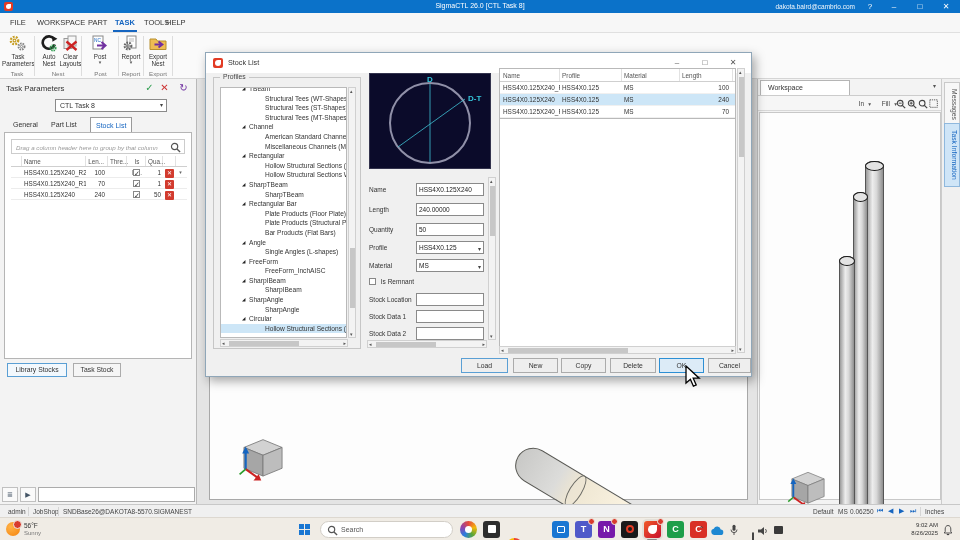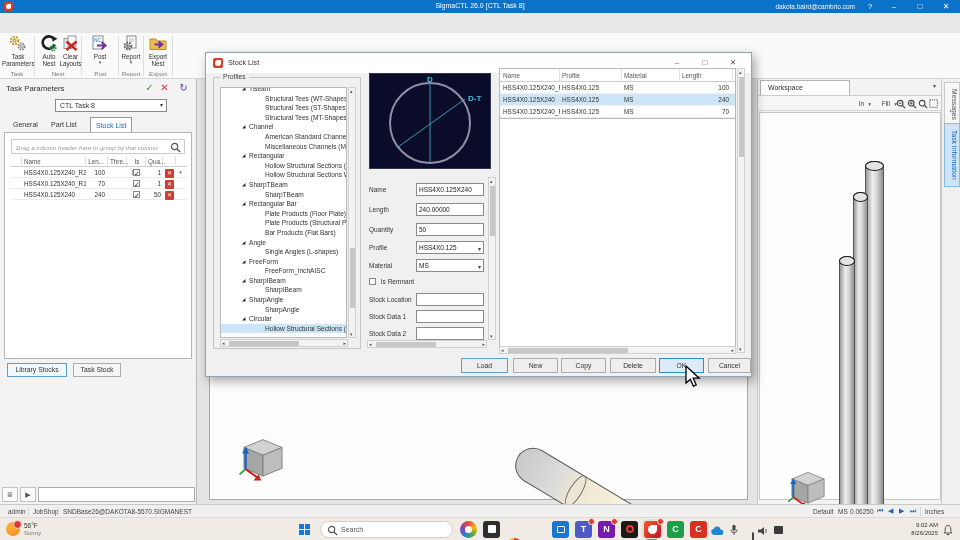--- a/index.html
+++ b/index.html
@@ -215,20 +215,28 @@
   <div id="titlebar">
     <span class="app-ico"></span>
     <span class="ttl">SigmaCTL 26.0 [CTL Task 8]</span>
     <span class="usr">dakota.baird@cambrio.com</span>
     <span class="tb-btn" style="right:80px">?</span>
     <span class="tb-btn" style="right:56px">–</span>
     <span class="tb-btn" style="right:30px">□</span>
     <span class="tb-btn" style="right:4px">✕</span>
   </div>
 
+  <div id="menubar">
+    <span class="menu-item" style="left:8px">FILE</span>
+    <span class="menu-item" style="left:35px">WORKSPACE</span>
+    <span class="menu-item" style="left:86px">PART</span>
+    <span class="menu-item active" style="left:113px">TASK</span>
+    <span class="menu-item" style="left:142px">TOOLS</span>
+    <span class="menu-item" style="left:164px">HELP</span>
+  </div>
 
   <div id="ribbon">
     <div class="rb-btn" style="left:2px; width:32px">
       <svg width="18" height="17" viewBox="0 0 18 17">
         <use href="#gear" x="0" y="0" width="11" height="11" stroke="#c8a028"></use>
         <use href="#gear" x="8" y="7" width="9" height="9" stroke="#808080"></use>
       </svg>
       <span>Task Parameters</span>
     </div>
     <div class="rb-btn" style="left:38px; width:22px">

